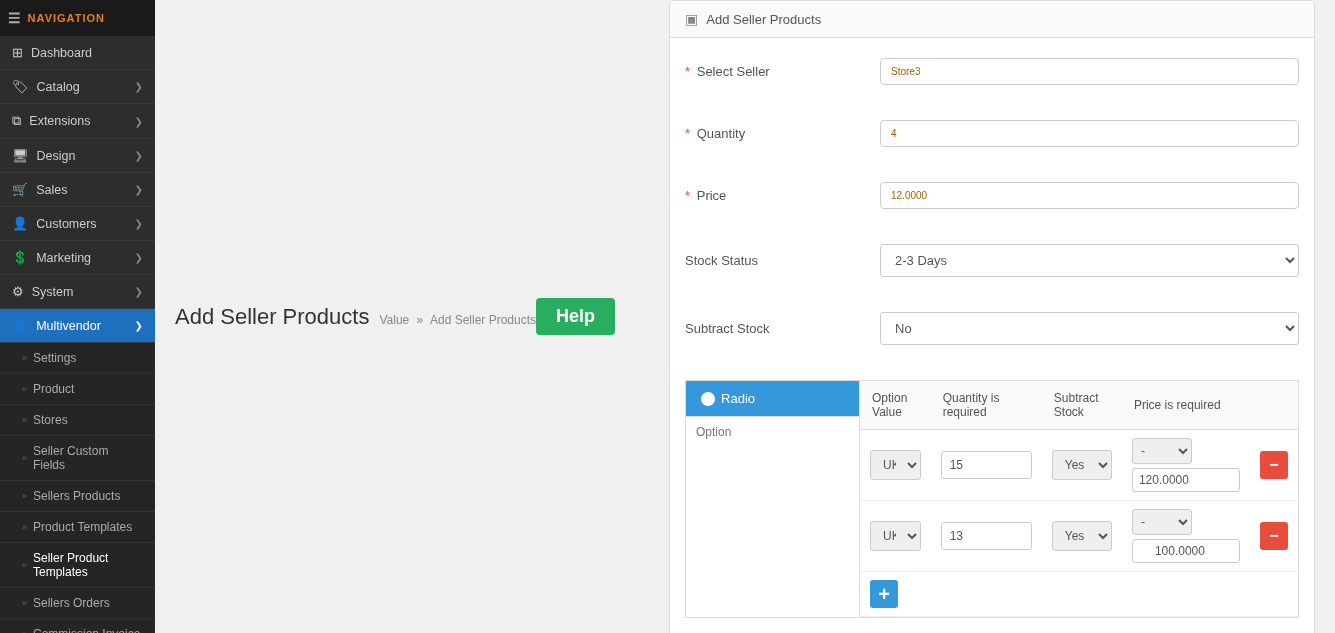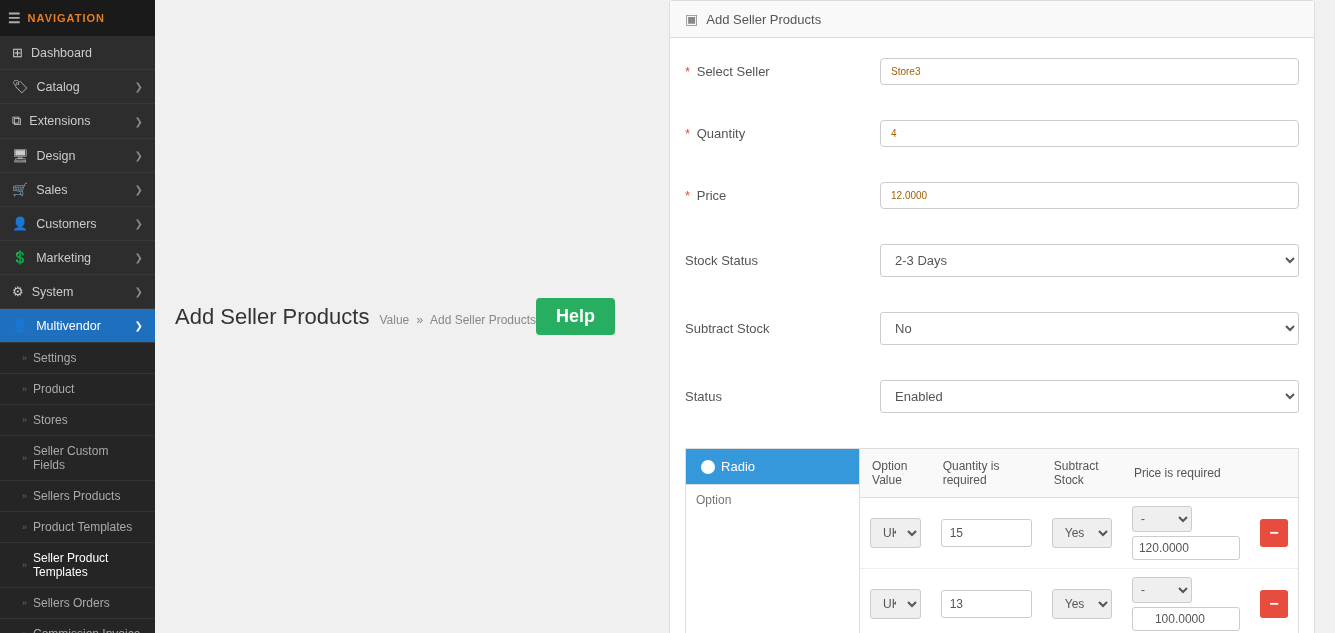--- a/index.html
+++ b/index.html
@@ -425,29 +425,20 @@
         <div class="form-row">
           <div class="form-label">
             <span>Subtract Stock</span>
           </div>
           <select class="form-select">
             <option>No</option>
             <option>Yes</option>
           </select>
         </div>
 
-        <div class="form-row">
-          <div class="form-label">
-            <span>Status</span>
-          </div>
-          <select class="form-select">
-            <option>Enabled</option>
-            <option>Disabled</option>
-          </select>
-        </div>
 
         <div class="options-area">
           <div class="options-sidebar">
             <button class="opt-btn">
               <span class="radio-icon"></span>
               <span>Radio</span>
             </button>
             <input type="text" class="opt-input" placeholder="Option" style="">
           </div>
 

